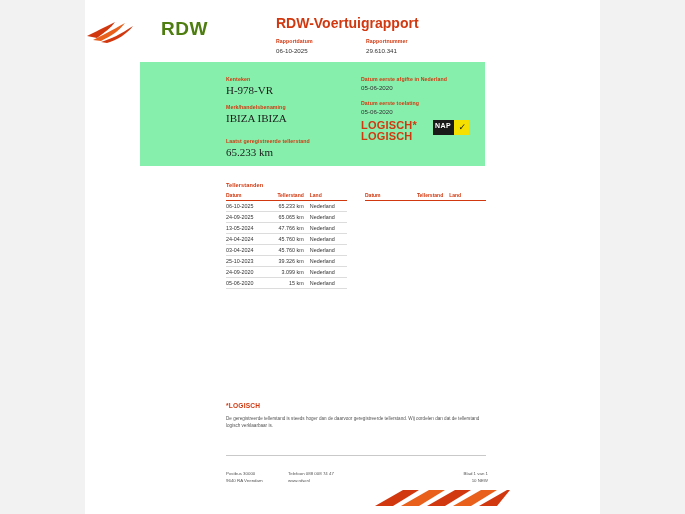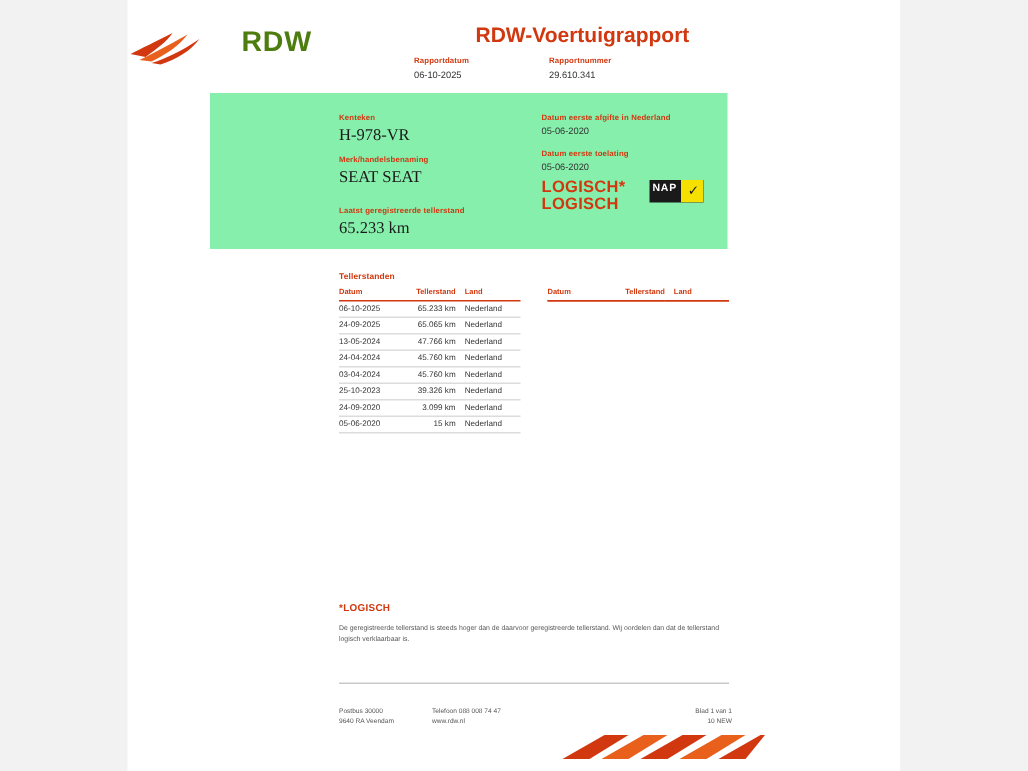--- a/index.html
+++ b/index.html
@@ -46,21 +46,20 @@
     color: #4d7c0f;
     margin-left: 20px;
   }
   .report-title {
     position: absolute;
     left: 276px;
     top: 15px;
     font-size: 14px;
     font-weight: bold;
     color: #d2380f;
-    margin-left: 41px;
   }
   .hdr-meta {
     position: absolute;
     left: 276px;
     top: 38px;
     width: 220px;
     display: flex;
   }
   .hdr-meta .col { width: 90px; }
   .hdr-label {
@@ -268,21 +267,21 @@
     <div class="hdr-label">Rapportnummer</div>
     <div class="hdr-value">29.610.341</div>
   </div>
 </div>
 
 <div class="grey-block">
   <div class="gb-left">
     <div class="fld-label">Kenteken</div>
     <div class="fld-value-big">H-978-VR</div>
     <div class="fld-label">Merk/handelsbenaming</div>
-    <div class="fld-value-big">SEAT SEAT</div>
+    <div class="fld-value-big">IBIZA IBIZA</div>
   </div>
   <div class="gb-right">
     <div class="fld-label">Datum eerste afgifte in Nederland</div>
     <div class="fld-value-small">05-06-2020</div>
     <div class="fld-label">Datum eerste toelating</div>
     <div class="fld-value-small">05-06-2020</div>
   </div>
   <div class="gb-odo">
     <div class="fld-label">Laatst geregistreerde tellerstand</div>
     <div class="fld-value-big">65.233 km</div>

